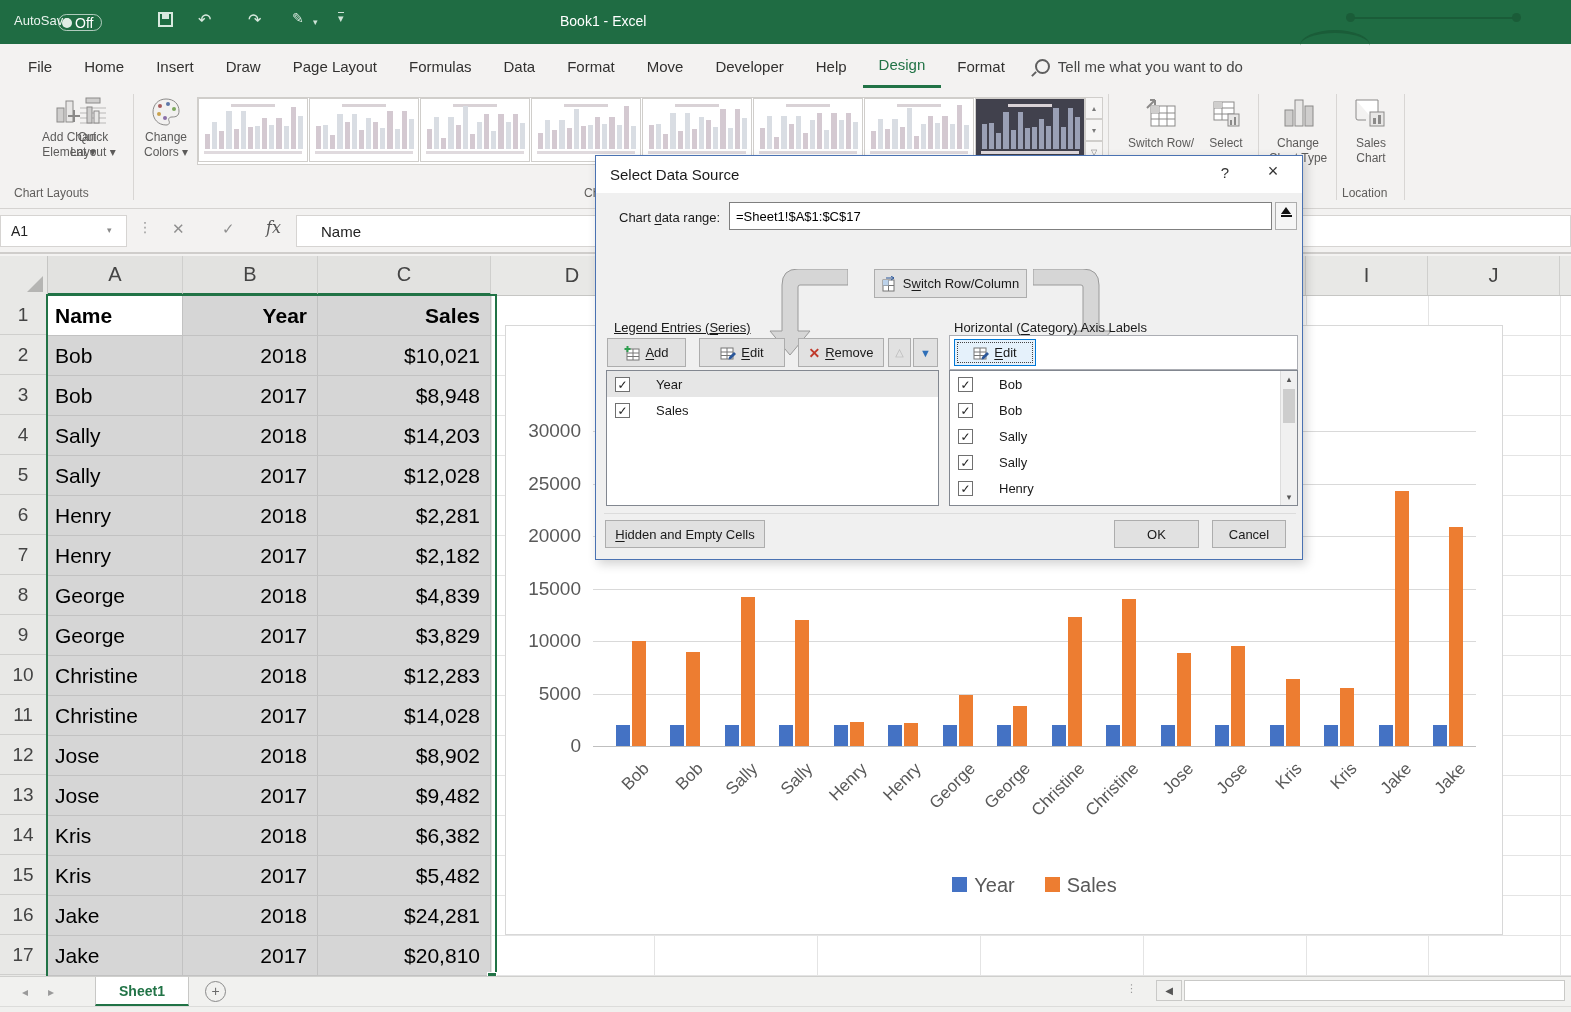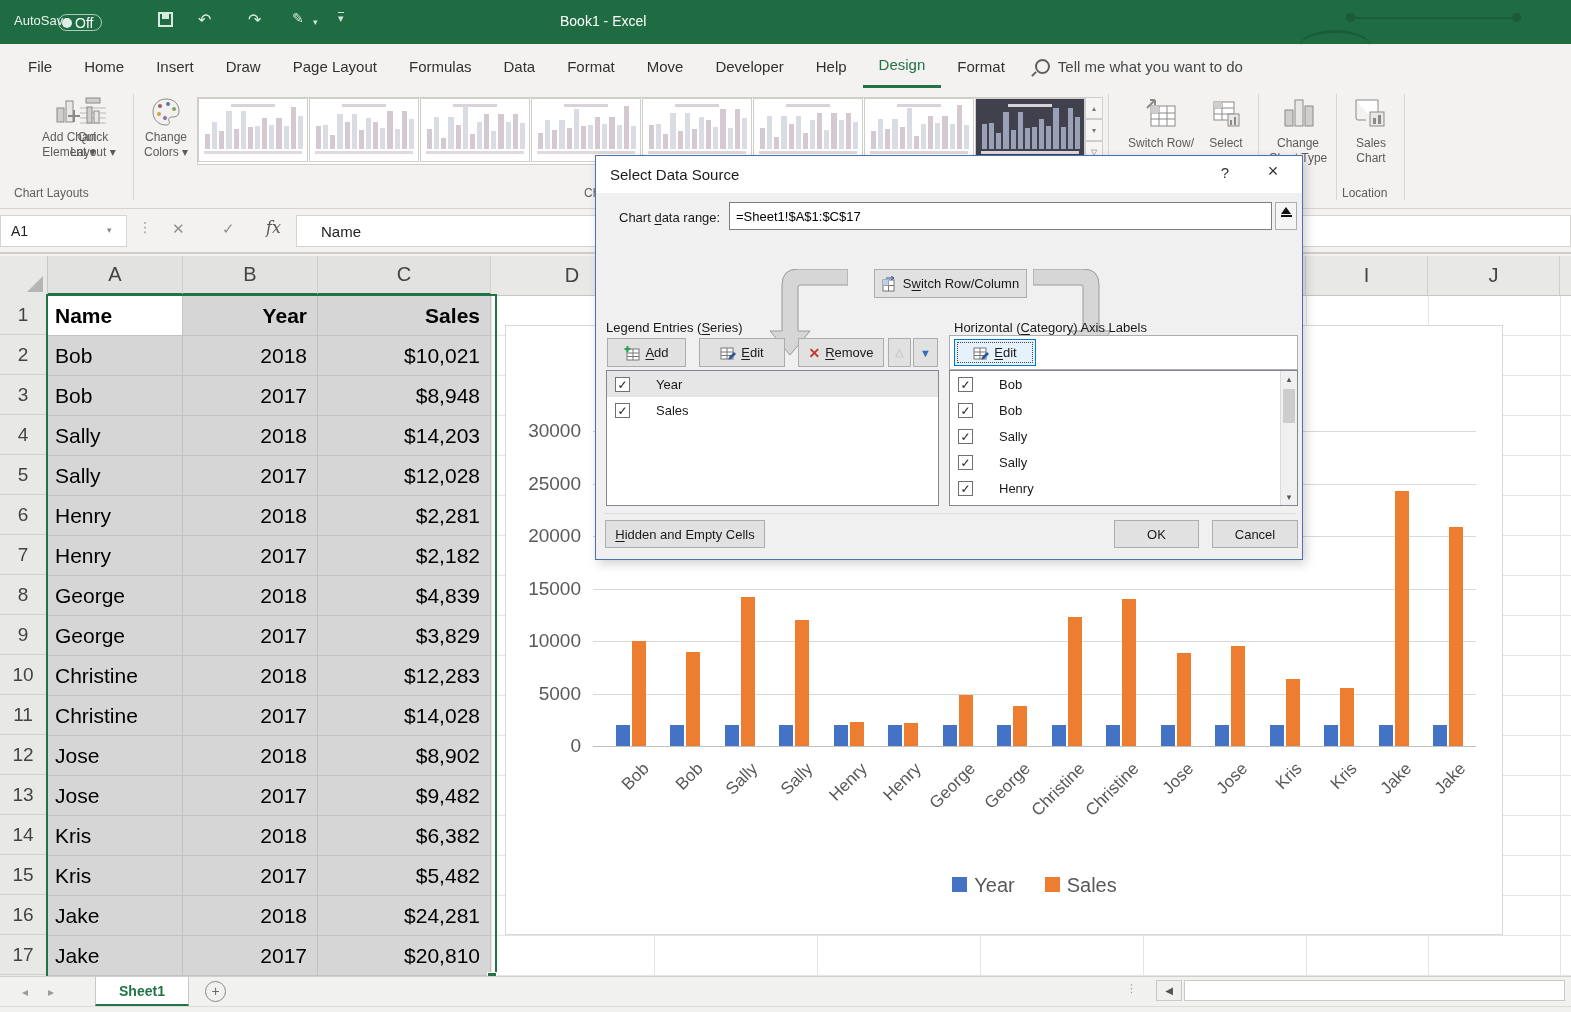--- a/index.html
+++ b/index.html
@@ -591,21 +591,21 @@
     </svg>
     <div class="dbtn" style="left:278px;top:113px;width:153px;height:29px;">
       <svg width="16" height="16" viewBox="0 0 16 16">
           <rect x="1" y="4" width="11" height="11" fill="#fff" stroke="#777"></rect>
           <path d="M1 9.5 h11 M6.5 4 v11" stroke="#777"></path>
           <rect x="1" y="4" width="5.5" height="5.5" fill="#bcd2ea"></rect>
           <path d="M4 2 h8 M12 2 l-3 -2 M12 2 l-3 2" stroke="#2b579a" fill="none"></path>
         </svg>
       <span id="switch-label">S<u>w</u>itch Row/Column</span>
     </div>
-    <span class="dtext" style="left:10px;top:164px;" id="legend-section-label">Legend Entries (<u>S</u>eries)</span>
+    <span class="dtext" style="left:18px;top:164px;text-decoration:underline;" id="legend-section-label">Legend Entries (<u>S</u>eries)</span>
     <span class="dtext" style="left:358px;top:164px;" id="axis-section-label">Horizontal (<u>C</u>ategory) Axis Labels</span>
 
     <div class="dbtn" style="left:11px;top:182px;width:79px;height:29px;">
       <svg width="16" height="16" viewBox="0 0 16 16">
           <rect x="3" y="4" width="12" height="11" fill="#fff" stroke="#777"></rect>
           <path d="M3 8 h12 M3 11.5 h12 M9 4 v11" stroke="#777"></path>
           <path d="M3.5 1 v6 M0.5 4 h6" stroke="#2e9e4f" stroke-width="2"></path>
         </svg>
       <span id="add-label"><u>A</u>dd</span>
     </div>
@@ -677,21 +677,21 @@
           <span class="ar" style="bottom: 3px;">▾</span>
         </div>
       </div>
     <div class="abs" style="left:8px;top:357px;width:692px;height:1px;background:#dcdcdc;"></div>
     <div class="dbtn" style="left:9px;top:364px;width:160px;height:28px;">
         <span id="hidden-label"><u>H</u>idden and Empty Cells</span>
       </div>
     <div class="dbtn" style="left:518px;top:364px;width:85px;height:28px;">
         <span>OK</span>
       </div>
-    <div class="dbtn" style="left:616px;top:364px;width:86px;height:28px;">
+    <div class="dbtn" style="left:616px;top:364px;width:74px;height:28px;">
         <span>Cancel</span>
       </div>
   </div>
 
   <div id="tabbar" class="abs">
     <span class="abs navarr" style="left:22px;top:8px;">◂</span>
     <span class="abs navarr" style="left:48px;top:8px;">▸</span>
     <div id="sheettab">
         <span>Sheet1</span>
       </div>

